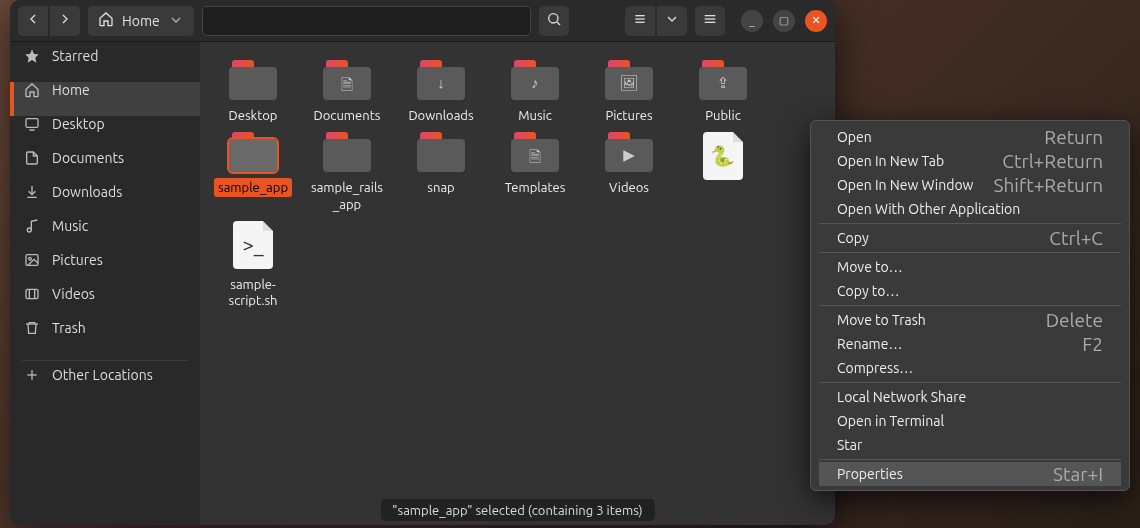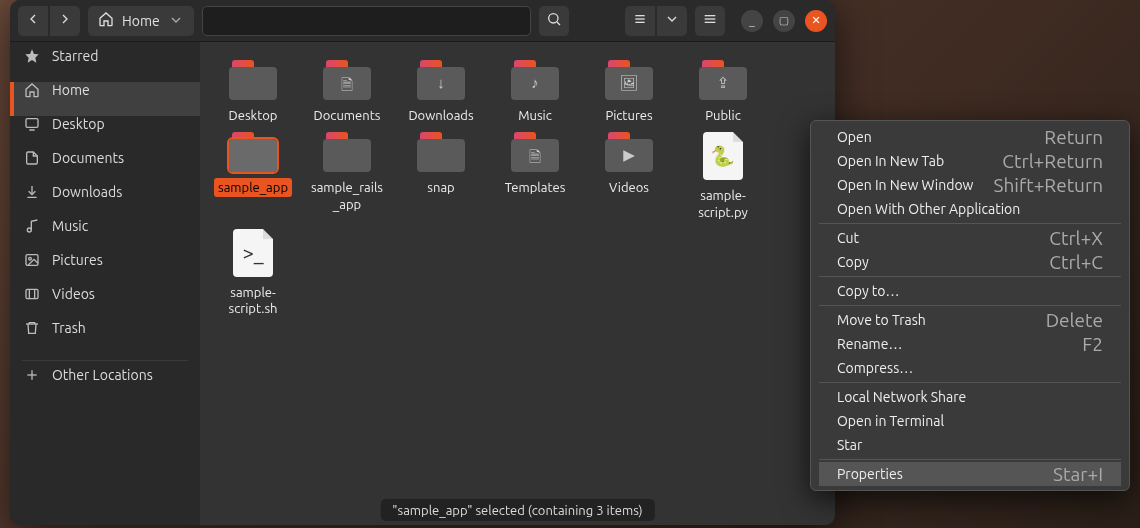--- a/index.html
+++ b/index.html
@@ -355,21 +355,20 @@
             <span class="label">Templates</span>
           </div>
           <div class="file">
             <div class="folder-ic">
               <div class="folder-glyph">▶</div>
             </div>
             <span class="label">Videos</span>
           </div>
           <div class="file">
             <div class="doc-ic">🐍</div>
-            <span class="label">sample-script.py</span>
           </div>
           <div class="file">
             <div class="doc-ic">&gt;_</div>
             <span class="label">sample-script.sh</span>
           </div>
         </div>
       <div class="statusbar">"sample_app" selected  (containing 3 items)</div>
     </div>
   </div>
 </div>
@@ -385,28 +384,27 @@
     </div>
     <div class="ctx-item">
       <span>Open In New Window</span>
       <span class="ctx-accel">Shift+Return</span>
     </div>
     <div class="ctx-item">
       <span>Open With Other Application</span>
     </div>
     <div class="ctx-sep"></div>
     <div class="ctx-item">
-      <span>Cut</span>
-      <span class="ctx-accel">Ctrl+X</span>
-    </div>
-    <div class="ctx-item">
       <span>Copy</span>
       <span class="ctx-accel">Ctrl+C</span>
     </div>
     <div class="ctx-sep"></div>
+    <div class="ctx-item">
+      <span>Move to…</span>
+    </div>
     <div class="ctx-item">
       <span>Copy to…</span>
     </div>
     <div class="ctx-sep"></div>
     <div class="ctx-item">
       <span>Move to Trash</span>
       <span class="ctx-accel">Delete</span>
     </div>
     <div class="ctx-item">
       <span>Rename…</span>

